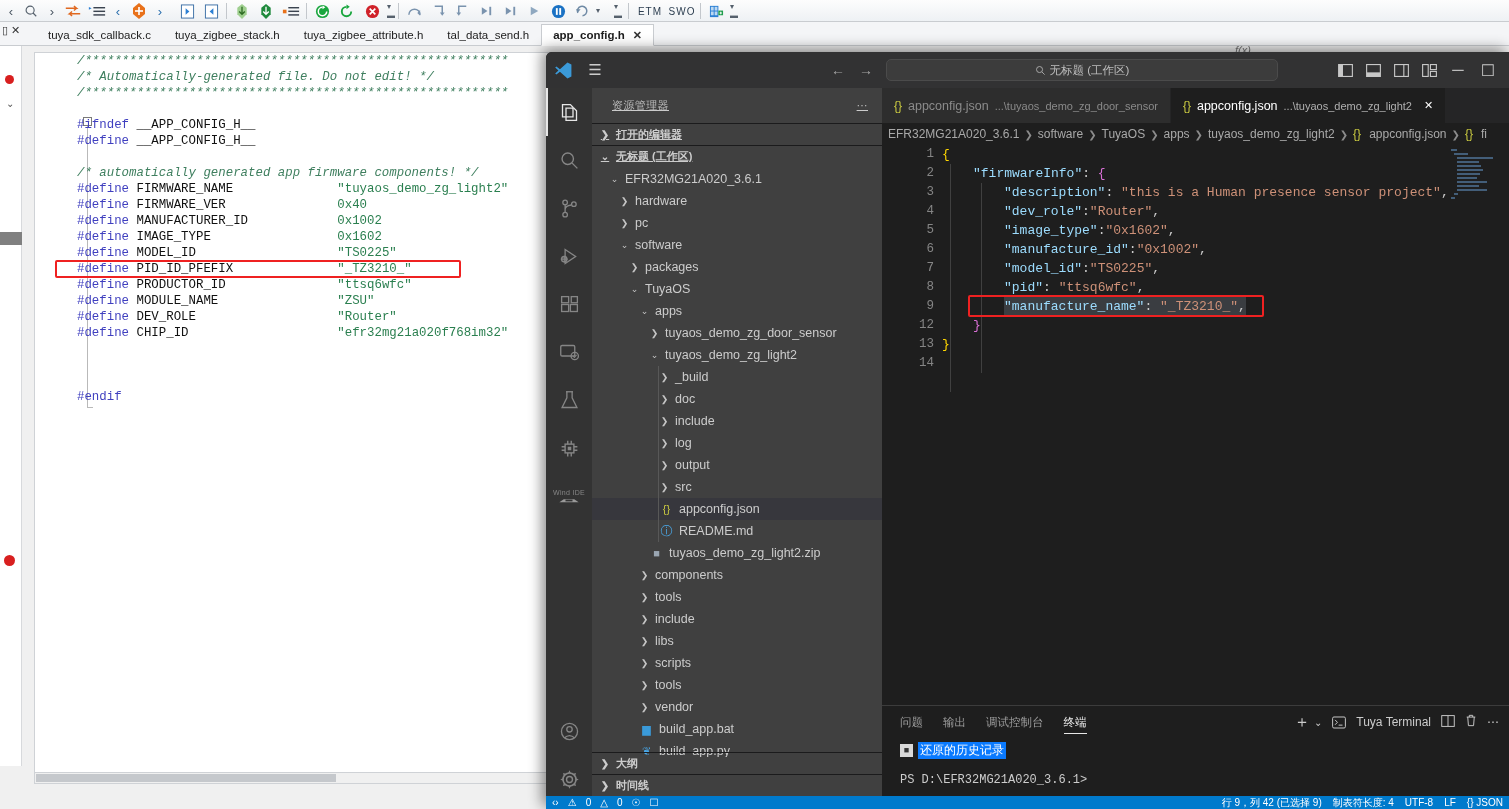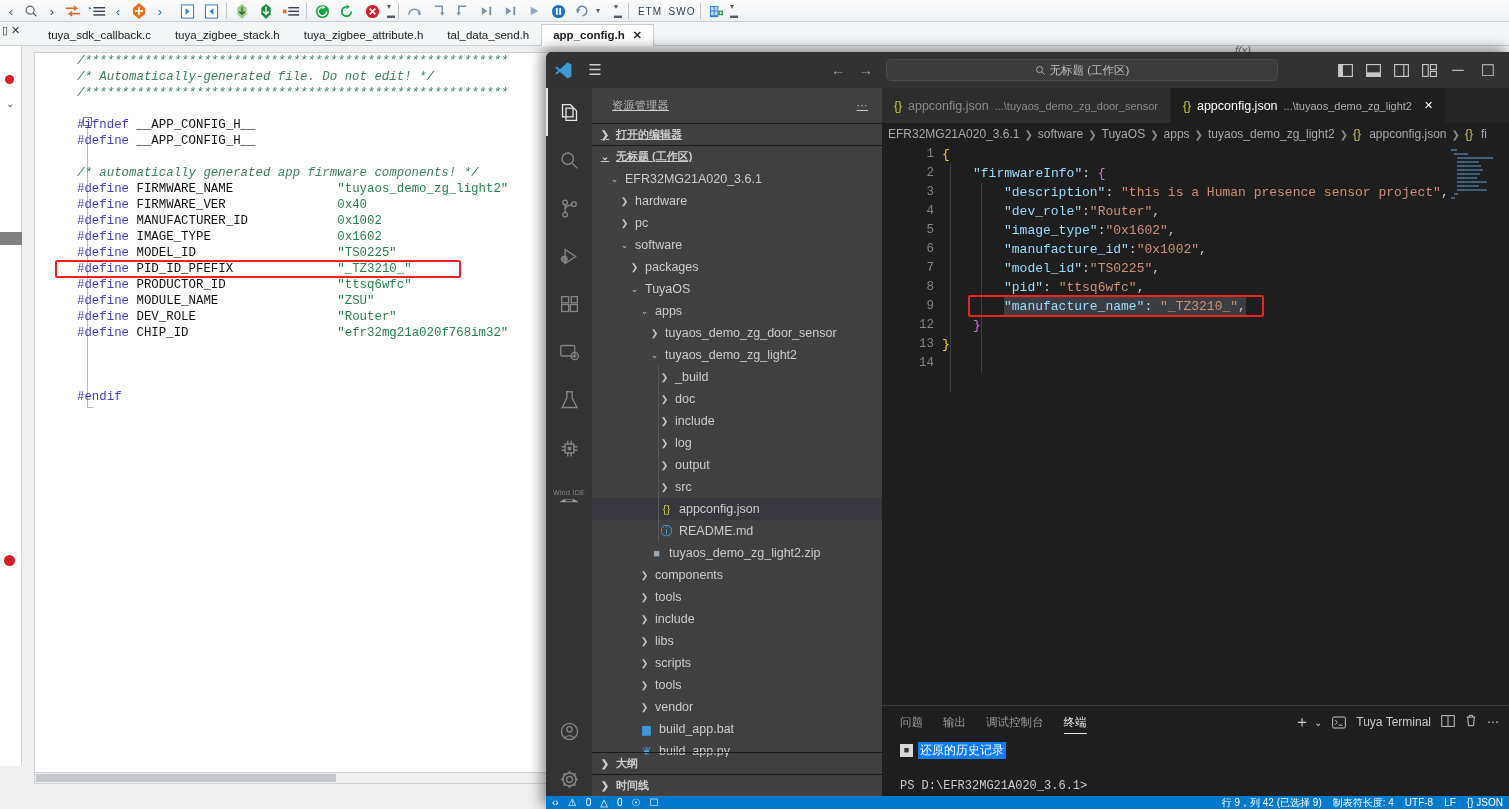--- a/index.html
+++ b/index.html
@@ -799,21 +799,21 @@
               <path d="M2 3.5 H12 M5 3.5 V1.5 H9 V3.5 M3.2 3.5 L4 13.5 H10 L10.8 3.5" fill="none" stroke="#cccccc" stroke-width="1.1"></path>
             </svg>
         </span>
         <span>⋯</span>
       </div>
       <div class="term-body">
         <div style="margin-top:4px" class="term-chip">
           <span class="chip-sq">■</span>
           <span class="chip-hl">还原的历史记录</span>
         </div>
-        <div style="margin-top:20px">PS D:\EFR32MG21A020_3.6.1&gt;</div>
+        <div style="margin-top:14px">PS D:\EFR32MG21A020_3.6.1&gt;</div>
       </div>
     </div>
 
   </div>
 
   <div class="vs-status">
     <div class="st-l">
       <span>‹›</span>
       <span>⚠</span>
       <span>0</span>

